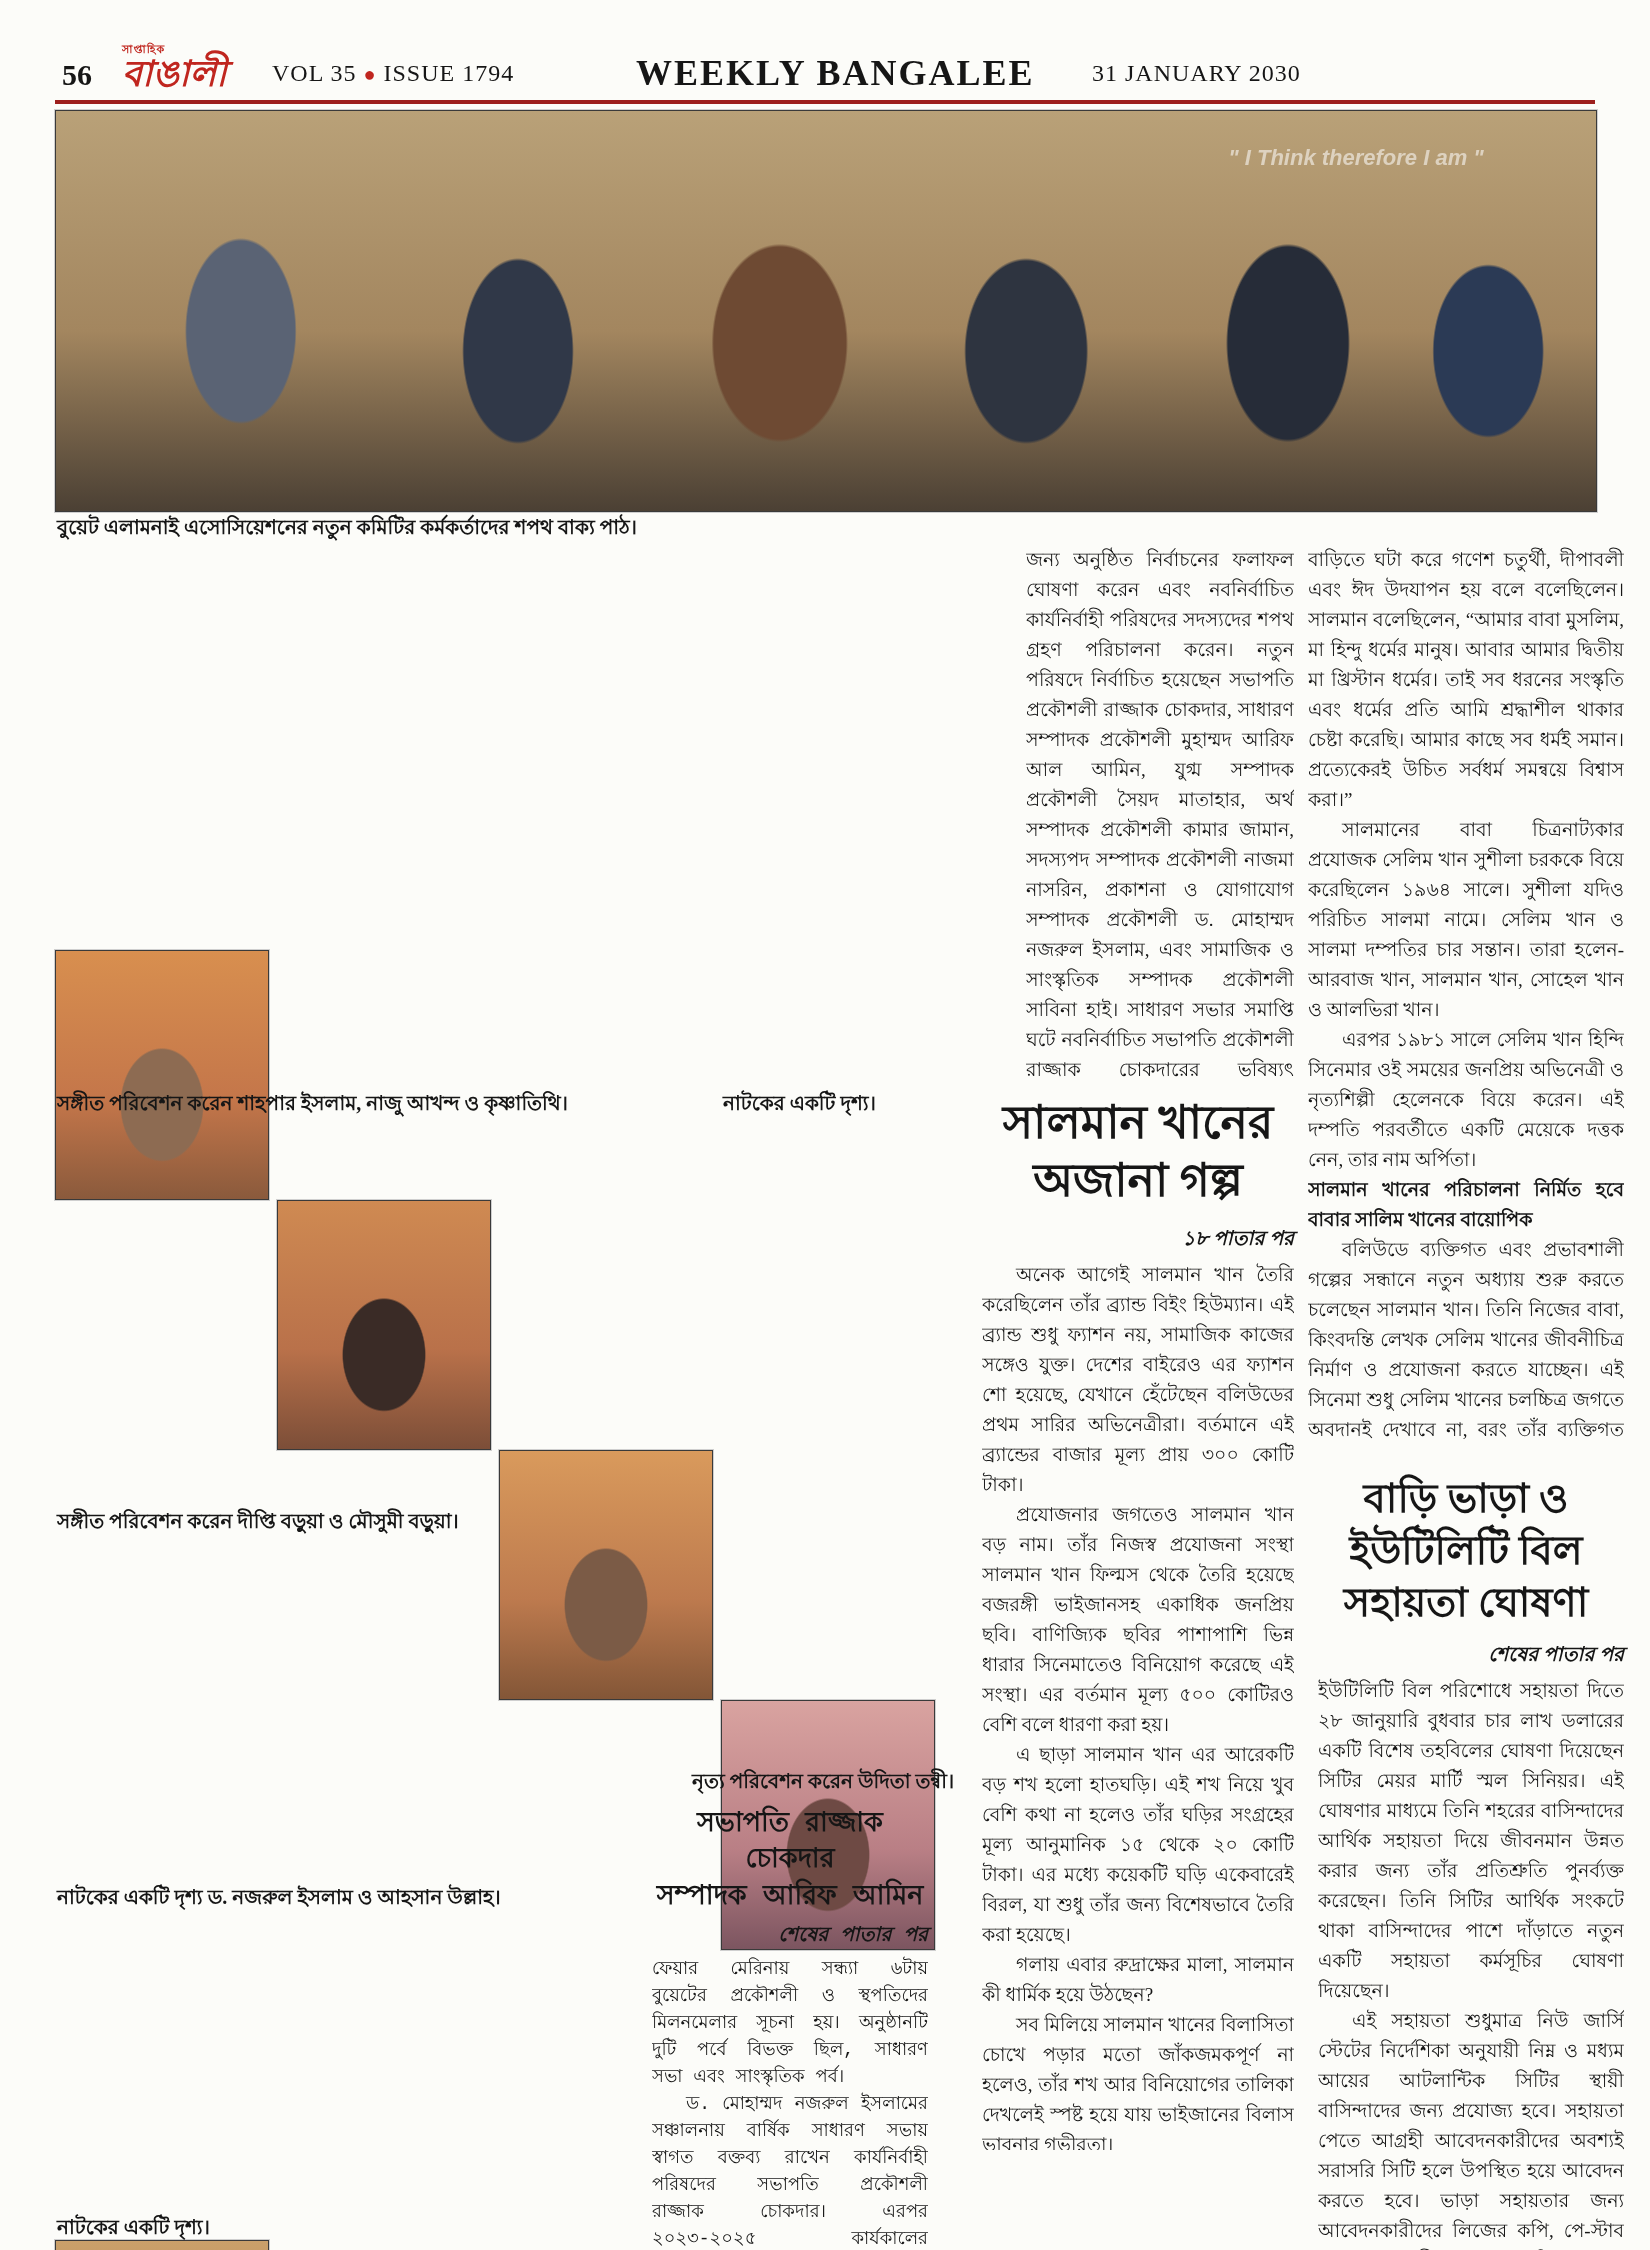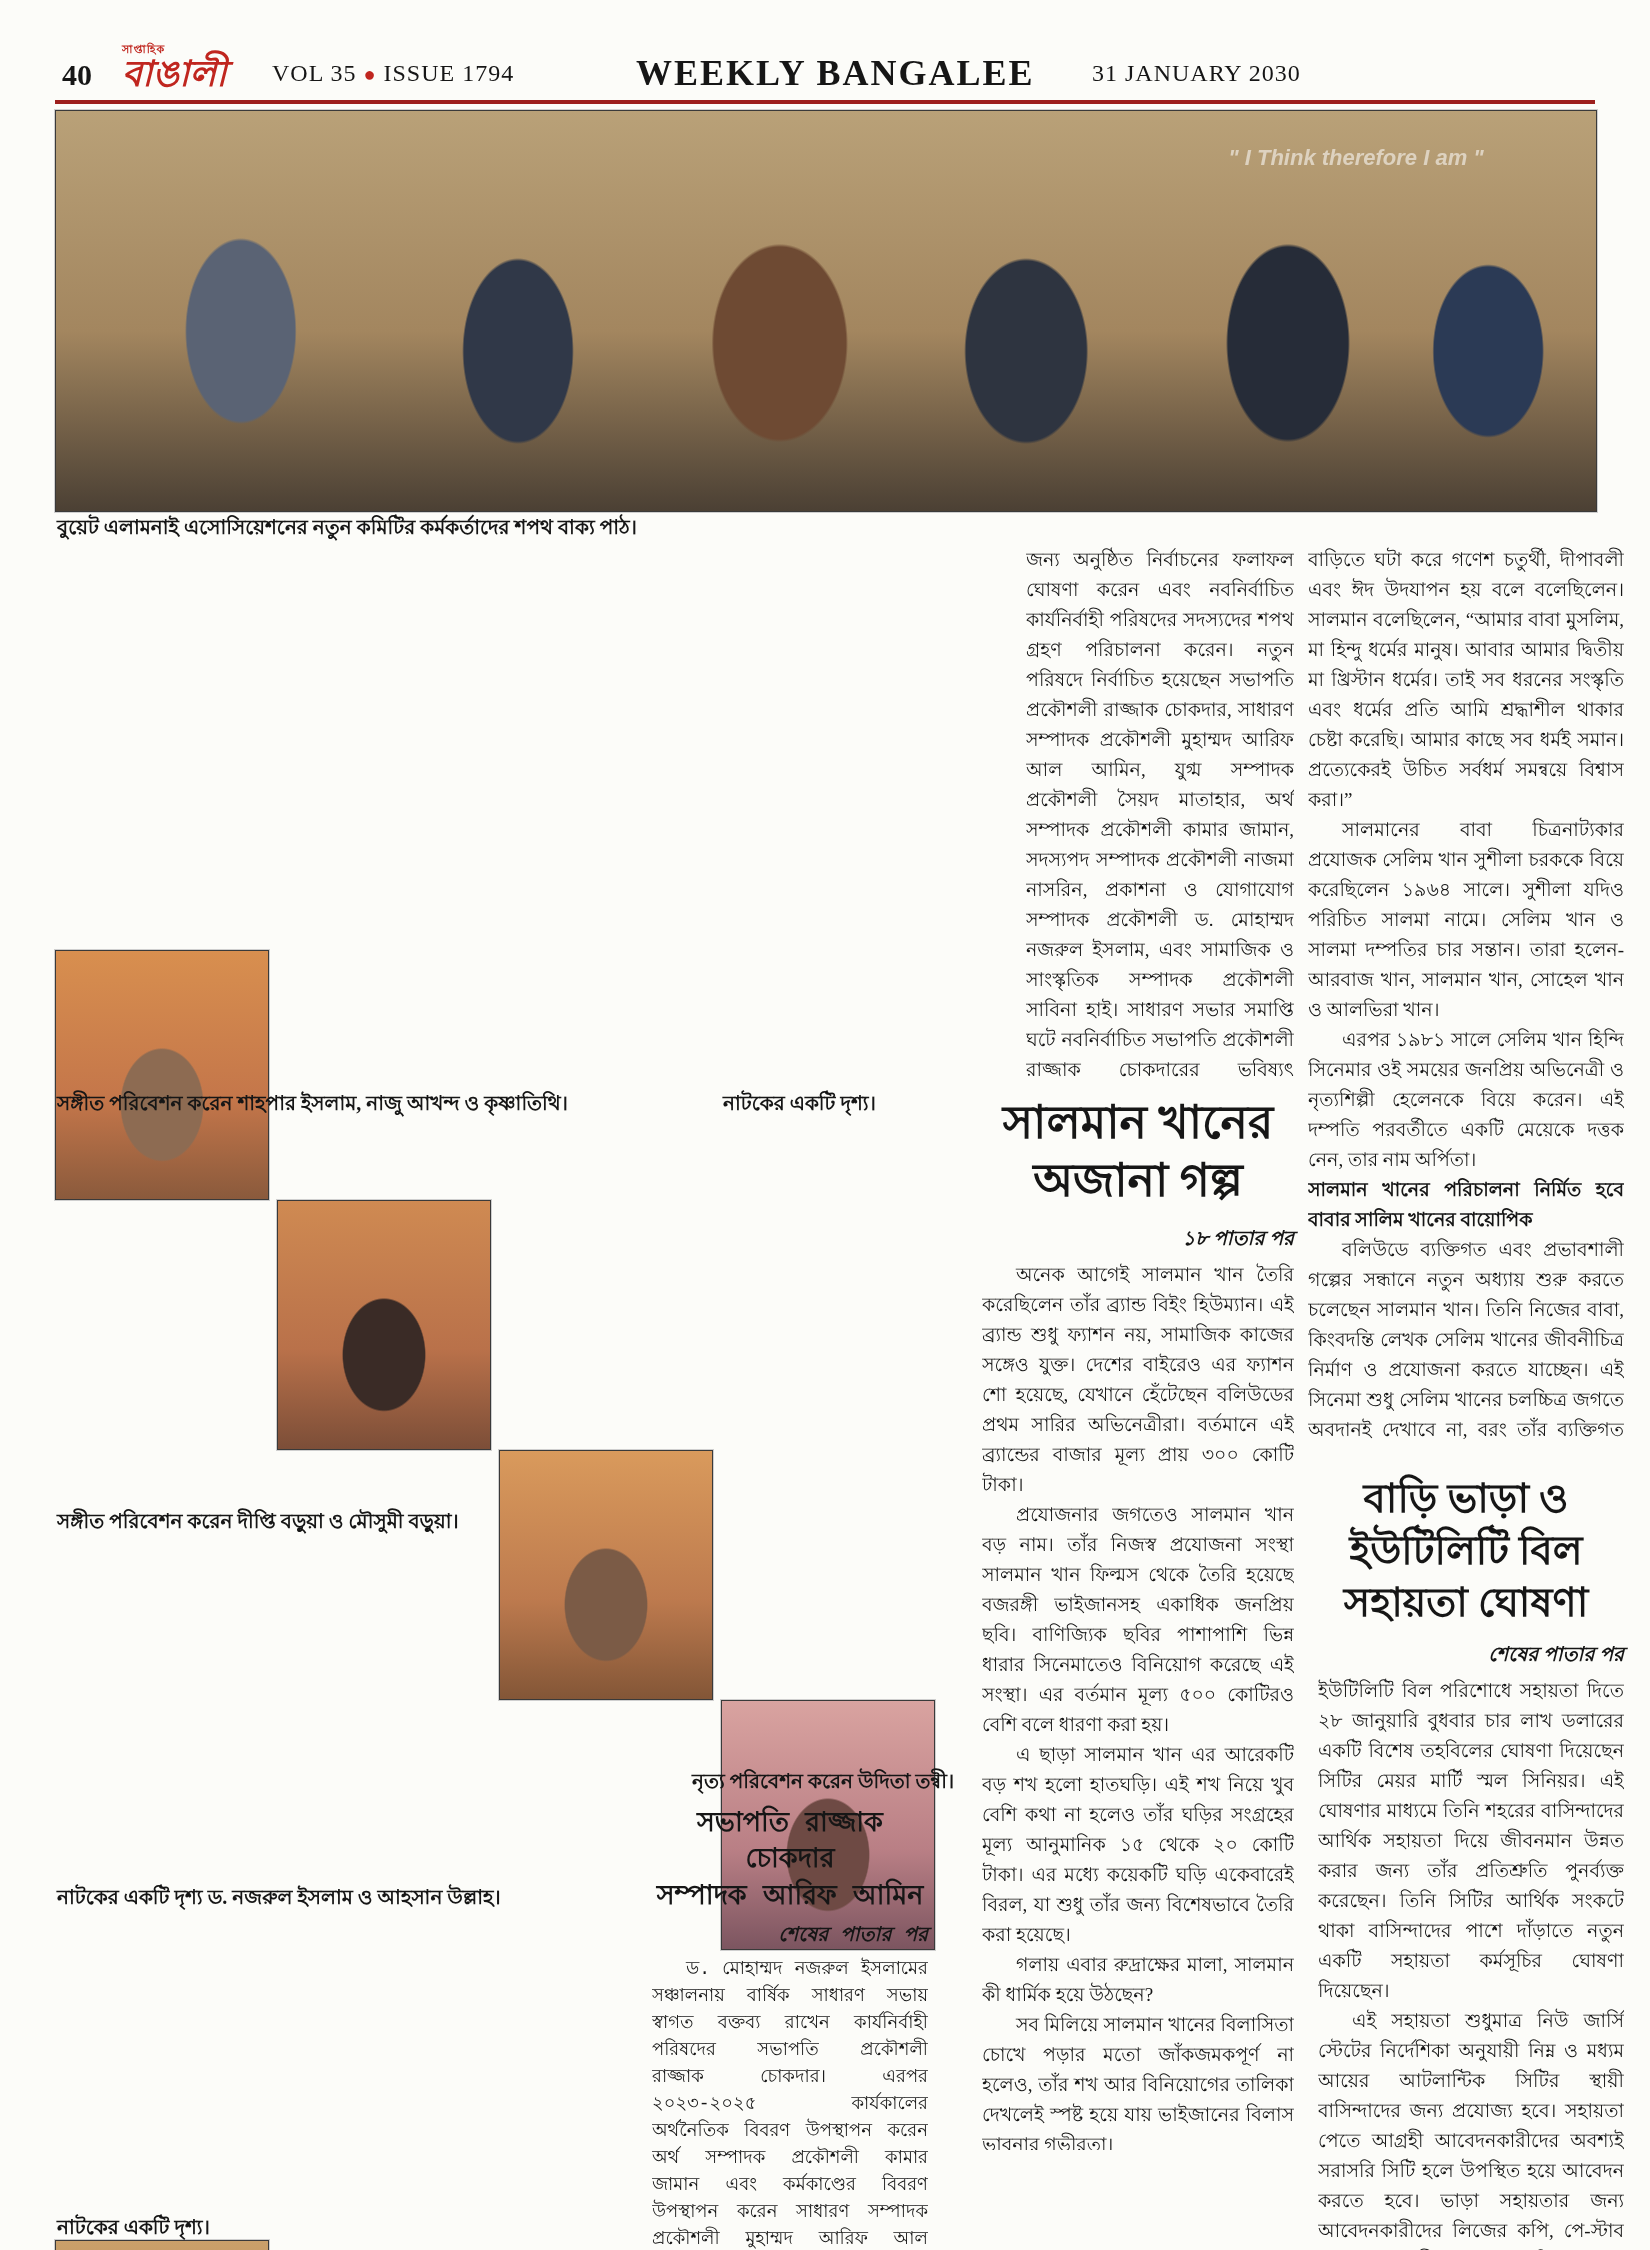--- a/index.html
+++ b/index.html
@@ -47,21 +47,21 @@
   .jumpline{font-style:italic;font-weight:bold;font-size:20px;margin:4px 0 4px 18px;text-align:right;}
   .headline-xl{font-size:46px;font-weight:bold;text-align:center;line-height:1.25;}
   .headline-lg{font-size:40px;font-weight:bold;text-align:center;line-height:1.3;}
   .headline-md{font-size:27px;font-weight:bold;text-align:center;line-height:1.35;}
 </style>
 </head>
 <body>
 
 <div class="page">
 
-  <div class="abs pagenum" style="left:62px;top:58px;">40</div>
+  <div class="abs pagenum" style="left:62px;top:58px;">56</div>
   <div class="abs logo-box" style="left:122px;top:44px;">
     <div class="logo-top">সাপ্তাহিক</div>
     <div class="logo-main">বাঙালী</div>
   </div>
   <div class="abs volissue" style="left:272px;top:60px;">
     <span>VOL 35</span>
     <span class="dot">●</span>
     <span>ISSUE 1794</span>
   </div>
   <div class="abs masthead" style="left:636px;top:52px;">WEEKLY BANGALEE</div>
@@ -90,20 +90,21 @@
 
   <div class="abs caption" style="left:57px;top:2216px;width:610px;">নাটকের একটি দৃশ্য।</div>
 
   <div class="abs" style="left:652px;top:1806px;width:276px;font-family:Liberation Mono, monospace;">
     <div class="headline-md">
       <div>সভাপতি রাজ্জাক চোকদার</div>
       <div>সম্পাদক আরিফ আমিন</div>
     </div>
     <div class="jumpline">শেষের পাতার পর</div>
     <div class="bodycol" style="height:330px;font-size:18px;line-height:27px;">
+      <p class="noindent">ফেয়ার মেরিনায় সন্ধ্যা ৬টায় বুয়েটের প্রকৌশলী ও স্থপতিদের মিলনমেলার সূচনা হয়। অনুষ্ঠানটি দুটি পর্বে বিভক্ত ছিল, সাধারণ সভা এবং সাংস্কৃতিক পর্ব।</p>
       <p>ড. মোহাম্মদ নজরুল ইসলামের সঞ্চালনায় বার্ষিক সাধারণ সভায় স্বাগত বক্তব্য রাখেন কার্যনির্বাহী পরিষদের সভাপতি প্রকৌশলী রাজ্জাক চোকদার। এরপর ২০২৩-২০২৫ কার্যকালের অর্থনৈতিক বিবরণ উপস্থাপন করেন অর্থ সম্পাদক প্রকৌশলী কামার জামান এবং কর্মকাণ্ডের বিবরণ উপস্থাপন করেন সাধারণ সম্পাদক প্রকৌশলী মুহাম্মদ আরিফ আল আমিন। সাধারণ সভার দ্বিতীয় পর্যায়ে তিনজন নির্বাচন কমিশনার প্রকৌশলী মোহাম্মদ জামান, প্রকৌশলী নাসিম গনি, ও স্থপতি আবু হেনা জিয়াউদ্দিন ২০২৬-২০২৭ কার্যকালের</p>
     </div>
   </div>
 
   <div class="abs" style="left:982px;top:545px;width:312px;">
     <div class="bodycol" style="height:537px;margin-left:44px;">
       <p class="noindent">জন্য অনুষ্ঠিত নির্বাচনের ফলাফল ঘোষণা করেন এবং নবনির্বাচিত কার্যনির্বাহী পরিষদের সদস্যদের শপথ গ্রহণ পরিচালনা করেন। নতুন পরিষদে নির্বাচিত হয়েছেন সভাপতি প্রকৌশলী রাজ্জাক চোকদার, সাধারণ সম্পাদক প্রকৌশলী মুহাম্মদ আরিফ আল আমিন, যুগ্ম সম্পাদক প্রকৌশলী সৈয়দ মাতাহার, অর্থ সম্পাদক প্রকৌশলী কামার জামান, সদস্যপদ সম্পাদক প্রকৌশলী নাজমা নাসরিন, প্রকাশনা ও যোগাযোগ সম্পাদক প্রকৌশলী ড. মোহাম্মদ নজরুল ইসলাম, এবং সামাজিক ও সাংস্কৃতিক সম্পাদক প্রকৌশলী সাবিনা হাই। সাধারণ সভার সমাপ্তি ঘটে নবনির্বাচিত সভাপতি প্রকৌশলী রাজ্জাক চোকদারের ভবিষ্যৎ পরিকল্পনা ও ধন্যবাদ জ্ঞাপনের মাধ্যমে।</p>
       <p>দ্বিতীয় পর্বে প্রকৌশলী সাবিনা হাইয়ের উপস্থাপনায় পরিবেশিত হয় সাংস্কৃতিক অনুষ্ঠান। এই পর্বে সংগীত পরিবেশন করেন প্রকৌশলী দীপ্তি বড়ুয়া, মৌসুমী বড়ুয়া, এবং শাহপার ইসলাম। আবৃত্তি করেন প্রকৌশলী আজহারুল ইসলাম। নৃত্য পরিবেশন করেন উদিতা তন্বী। সাংস্কৃতিক সংগঠন শিল্পাঙ্গনের প্রযোজনায় পরিবেশিত হয় নাটক ‘সোনার ছেলে’। মোহাম্মদ নজরুল ইসলামের রচনা ও নির্দেশনায় এই নাটকে অভিনয়ে অংশ নেন প্রকৌশলী আহছান উল্লাহ, প্রকৌশলী দীপ্তি বড়ুয়া, রাফিয়া খান, মৌসুমী বড়ুয়া, এবং মোহাম্মদ নজরুল ইসলাম। সাংস্কৃতিক অনুষ্ঠানের প্রধান আকর্ষণ ছিলেন দুজন জনপ্রিয় সংগীতশিল্পী কৃষ্ণা তিথি এবং নাজু আখন্দ। অনুষ্ঠানের শব্দ ও আলো ব্যবস্থাপনা করেন তানভীর শাহীন। আলোকচিত্র গ্রহণ করেন মোহাম্মদ হোসেন তুষার।</p>
     </div>
     <div class="headline-xl" style="margin-top:12px;">সালমান খানের অজানা গল্প</div>

